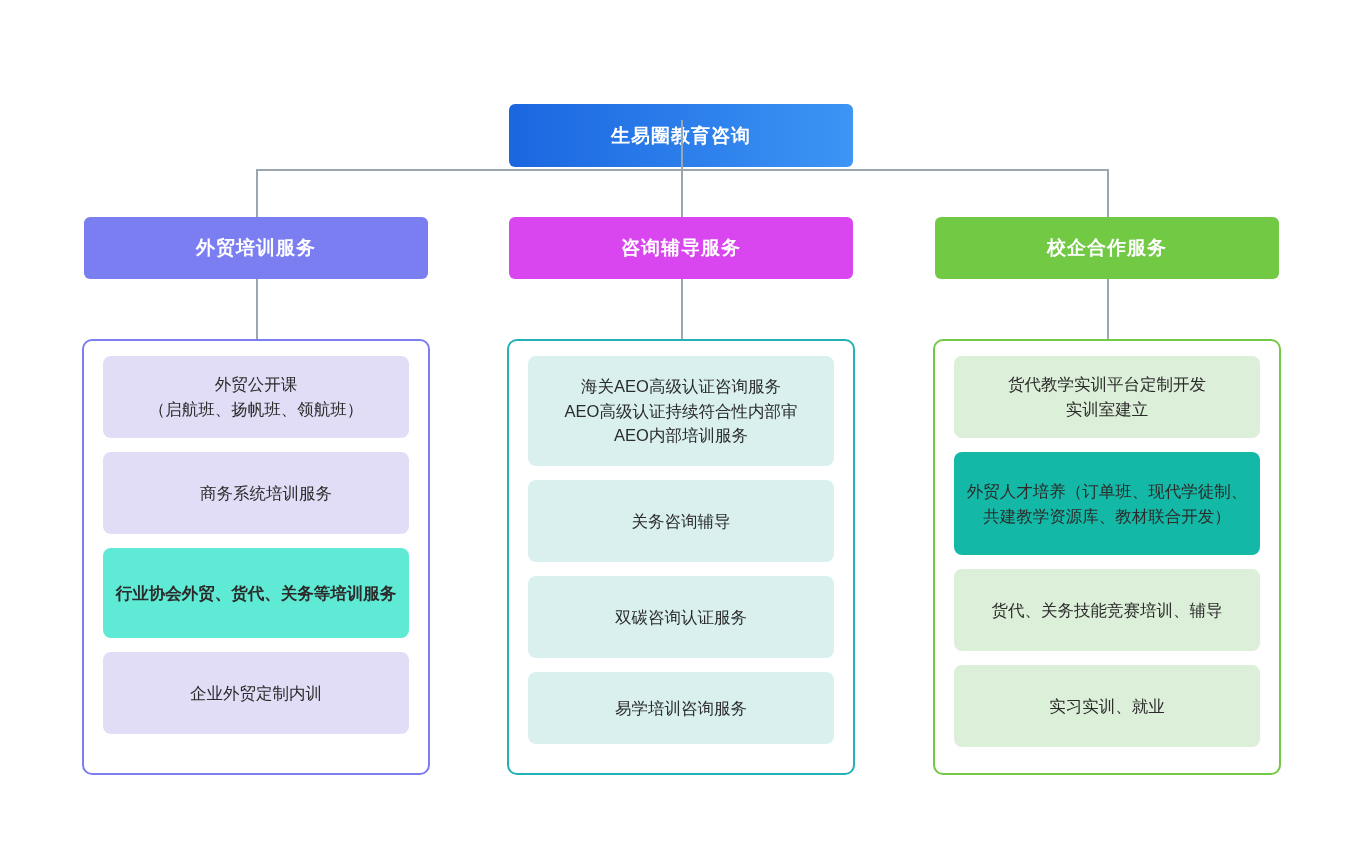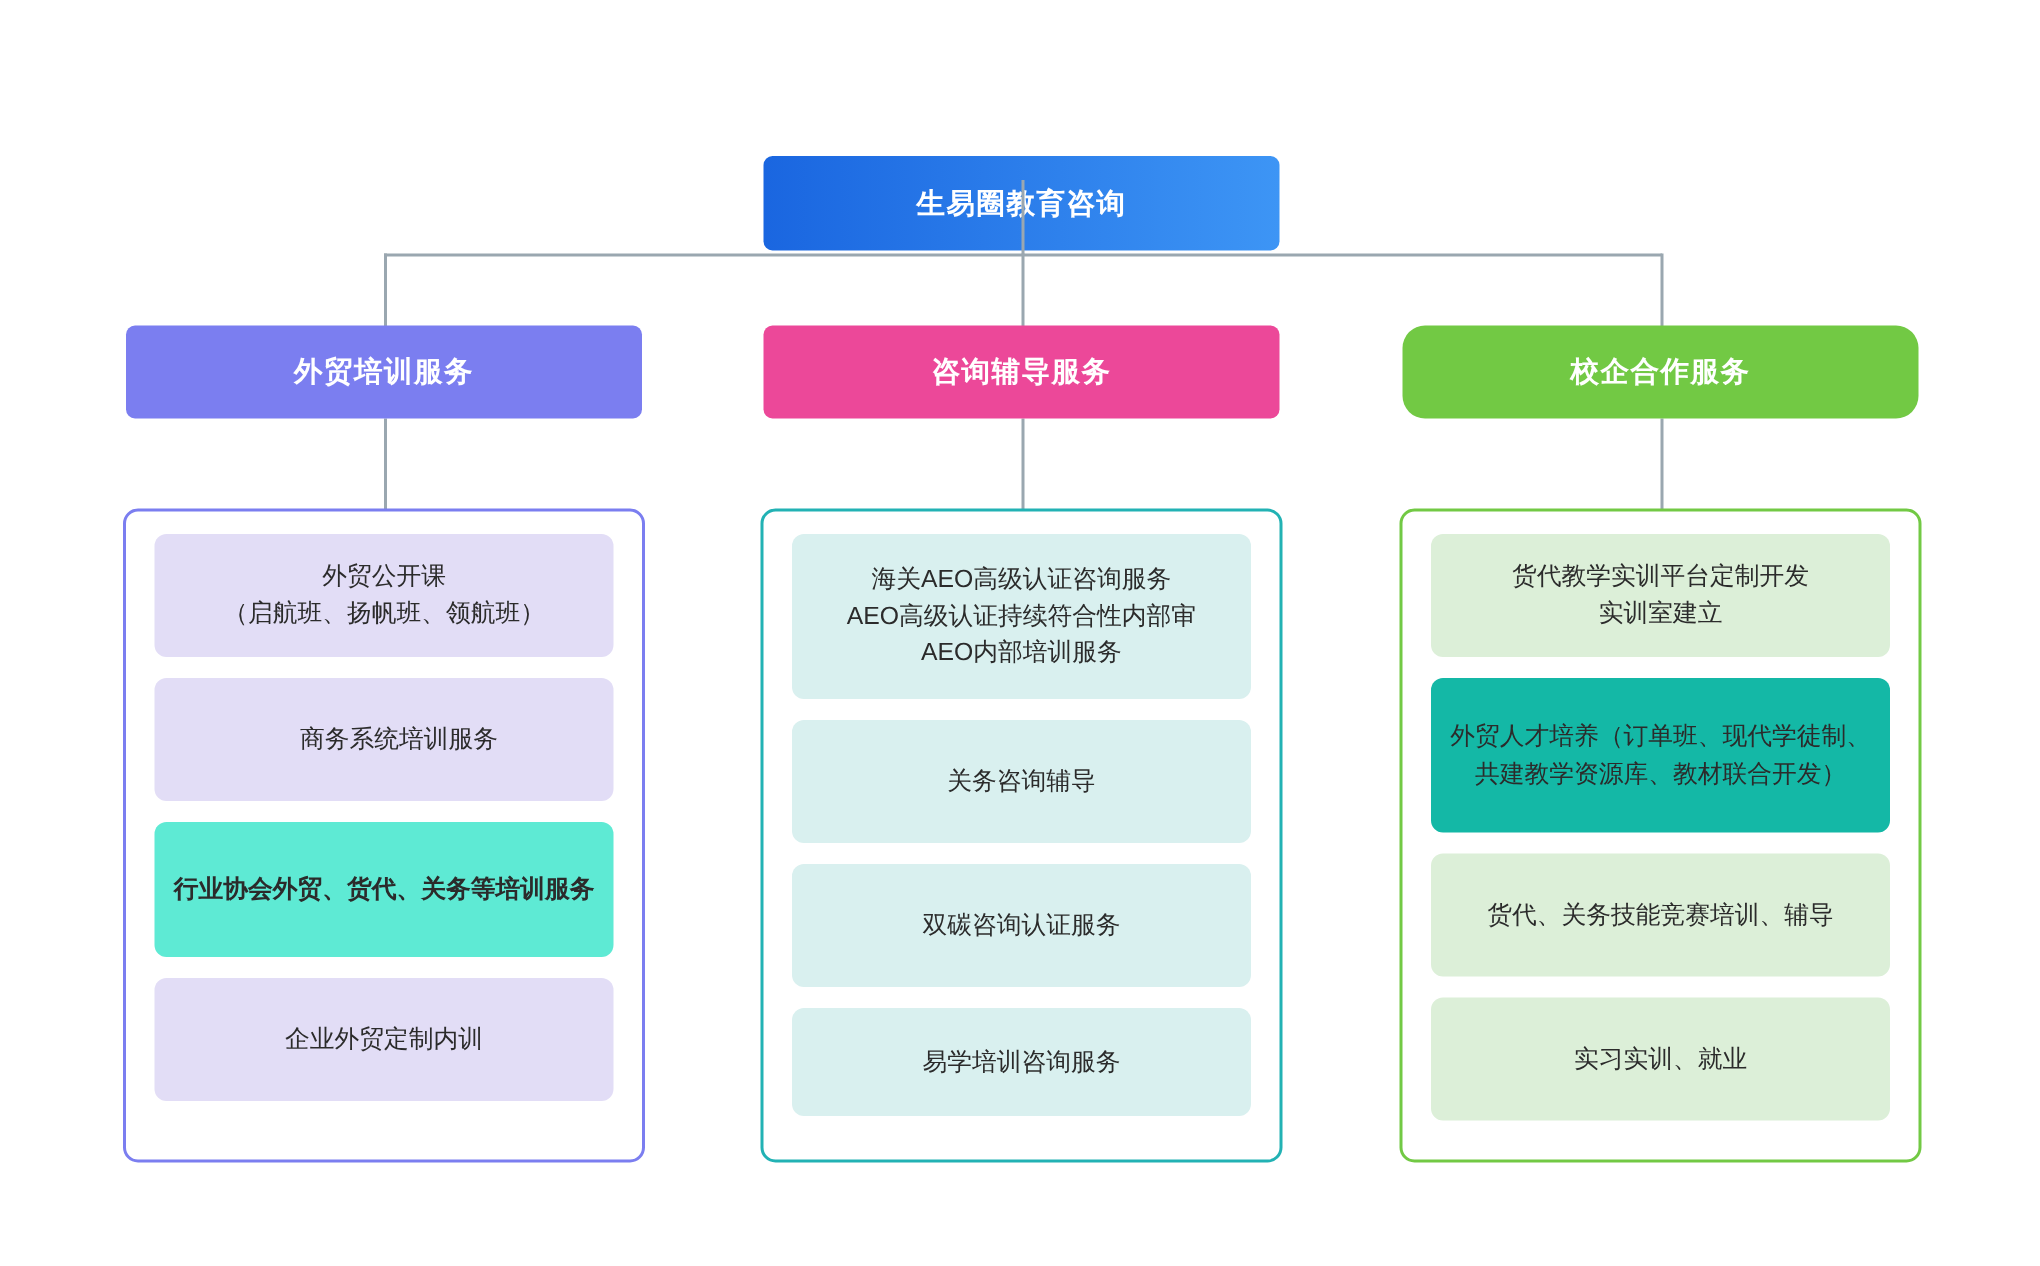--- a/index.html
+++ b/index.html
@@ -88,21 +88,21 @@
     font-size: 16.5px;
     line-height: 1.5;
     box-sizing: border-box;
     padding: 6px 10px;
     white-space: pre-line;
   }
 
   
   #col-0-header { left: 84px;  width: 344px; }
   #col-1-header { left: 509px; width: 344px; }
-  #col-2-header { left: 935px; width: 344px; border-radius: 15px; }
+  #col-2-header { left: 935px; width: 344px; }
 
   #col-0-body { left: 82px;  width: 348px; }
   #col-1-body { left: 507px; width: 348px; }
   #col-2-body { left: 933px; width: 348px; }
 </style>
 </head>
 <body>
 
 <div id="chart">
 
@@ -122,21 +122,21 @@
 
   <div class="branch-header" id="col-0-header" style="background: rgb(123, 126, 240);">外贸培训服务</div>
   <div class="branch-body" id="col-0-body" style="border-color: rgb(123, 126, 240);">
     <div class="leaf" style="background: rgb(226, 221, 246); height: 82px;">外贸公开课
 （启航班、扬帆班、领航班）</div>
     <div class="leaf" style="background: rgb(226, 221, 246); height: 82px; padding-left: 30px;">商务系统培训服务</div>
     <div class="leaf" style="background: #5eead4; height: 90px; font-weight: bold;">行业协会外贸、货代、关务等培训服务</div>
     <div class="leaf" style="background: rgb(226, 221, 246); height: 82px;">企业外贸定制内训</div>
   </div>
 
-  <div class="branch-header" id="col-1-header" style="background: #ec4899;">咨询辅导服务</div>
+  <div class="branch-header" id="col-1-header" style="background: #d946ef;">咨询辅导服务</div>
   <div class="branch-body" id="col-1-body" style="border-color: rgb(34, 178, 180);">
     <div class="leaf" style="background: rgb(217, 240, 239); height: 110px;">海关AEO高级认证咨询服务
 AEO高级认证持续符合性内部审
 AEO内部培训服务</div>
     <div class="leaf" style="background: rgb(217, 240, 239); height: 82px;">关务咨询辅导</div>
     <div class="leaf" style="background: rgb(217, 240, 239); height: 82px;">双碳咨询认证服务</div>
     <div class="leaf" style="background: rgb(217, 240, 239); height: 72px;">易学培训咨询服务</div>
   </div>
 
   <div class="branch-header" id="col-2-header" style="background: rgb(114, 201, 68);">校企合作服务</div>

